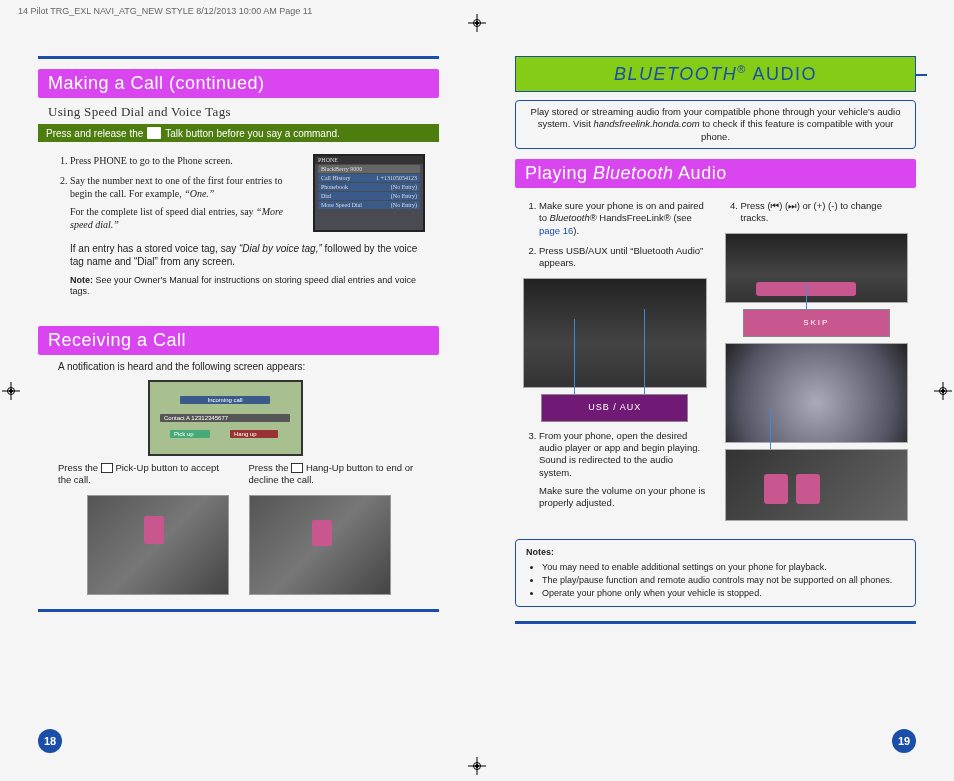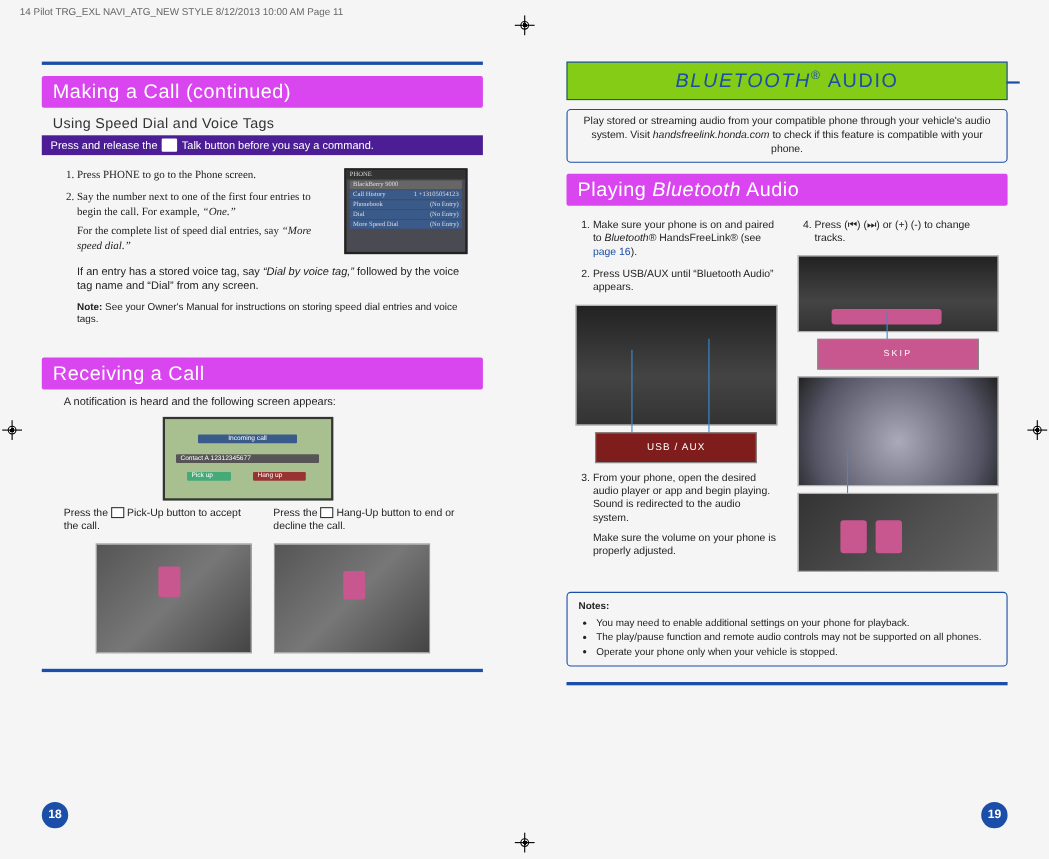--- a/index.html
+++ b/index.html
@@ -41,28 +41,28 @@
     color: #fff;
     padding: 4px 10px;
     font-size: 18px;
     letter-spacing: 0.5px;
     border-radius: 2px;
     font-family: "Arial Narrow", Arial, sans-serif;
     margin-bottom: 6px;
   }
   .section-bar .ital { font-style: italic; }
   .subhead {
-    font-family: Liberation Sans, sans-serif;
+    font-family: Liberation Serif, serif;
     font-size: 13px;
     letter-spacing: 0.3px;
     margin: 4px 0 4px 10px;
     color: #333;
   }
   .graybar {
-    background: #4c1d95;
+    background: #4d7c0f;
     color: #fff;
     font-size: 10px;
     padding: 3px 8px;
     margin: 0 0 8px 0;
     display: flex;
     align-items: center;
     gap: 4px;
   }
   .talk-icon {
     display: inline-block;
@@ -212,21 +212,21 @@
   .bt-col .link { color: #1a4ea8; }
   .bt-img {
     width: 100%;
     height: 110px;
     background: linear-gradient(180deg,#222 0%, #444 60%, #333 100%);
     border: 1px solid #aaa;
     position: relative;
     margin: 6px 0;
   }
   .bt-img.short { height: 70px; }
-  .bt-img.mini { height: 28px; width: 80%; margin-left:10%; background:#7f1d1d; border:1px solid #888; }
+  .bt-img.mini { height: 28px; width: 80%; margin-left:10%; background:#701a75; border:1px solid #888; }
   .bt-img.wheel { height: 100px; background: radial-gradient(circle at 50% 60%, #aab 0%, #556 70%, #222 100%); }
   .callout-line {
     position: absolute;
     background: #3a8cd8;
     height: 1px;
   }
   .pink-btn-right {
     position: absolute;
     background: #c7578e;
     border-radius: 3px;

